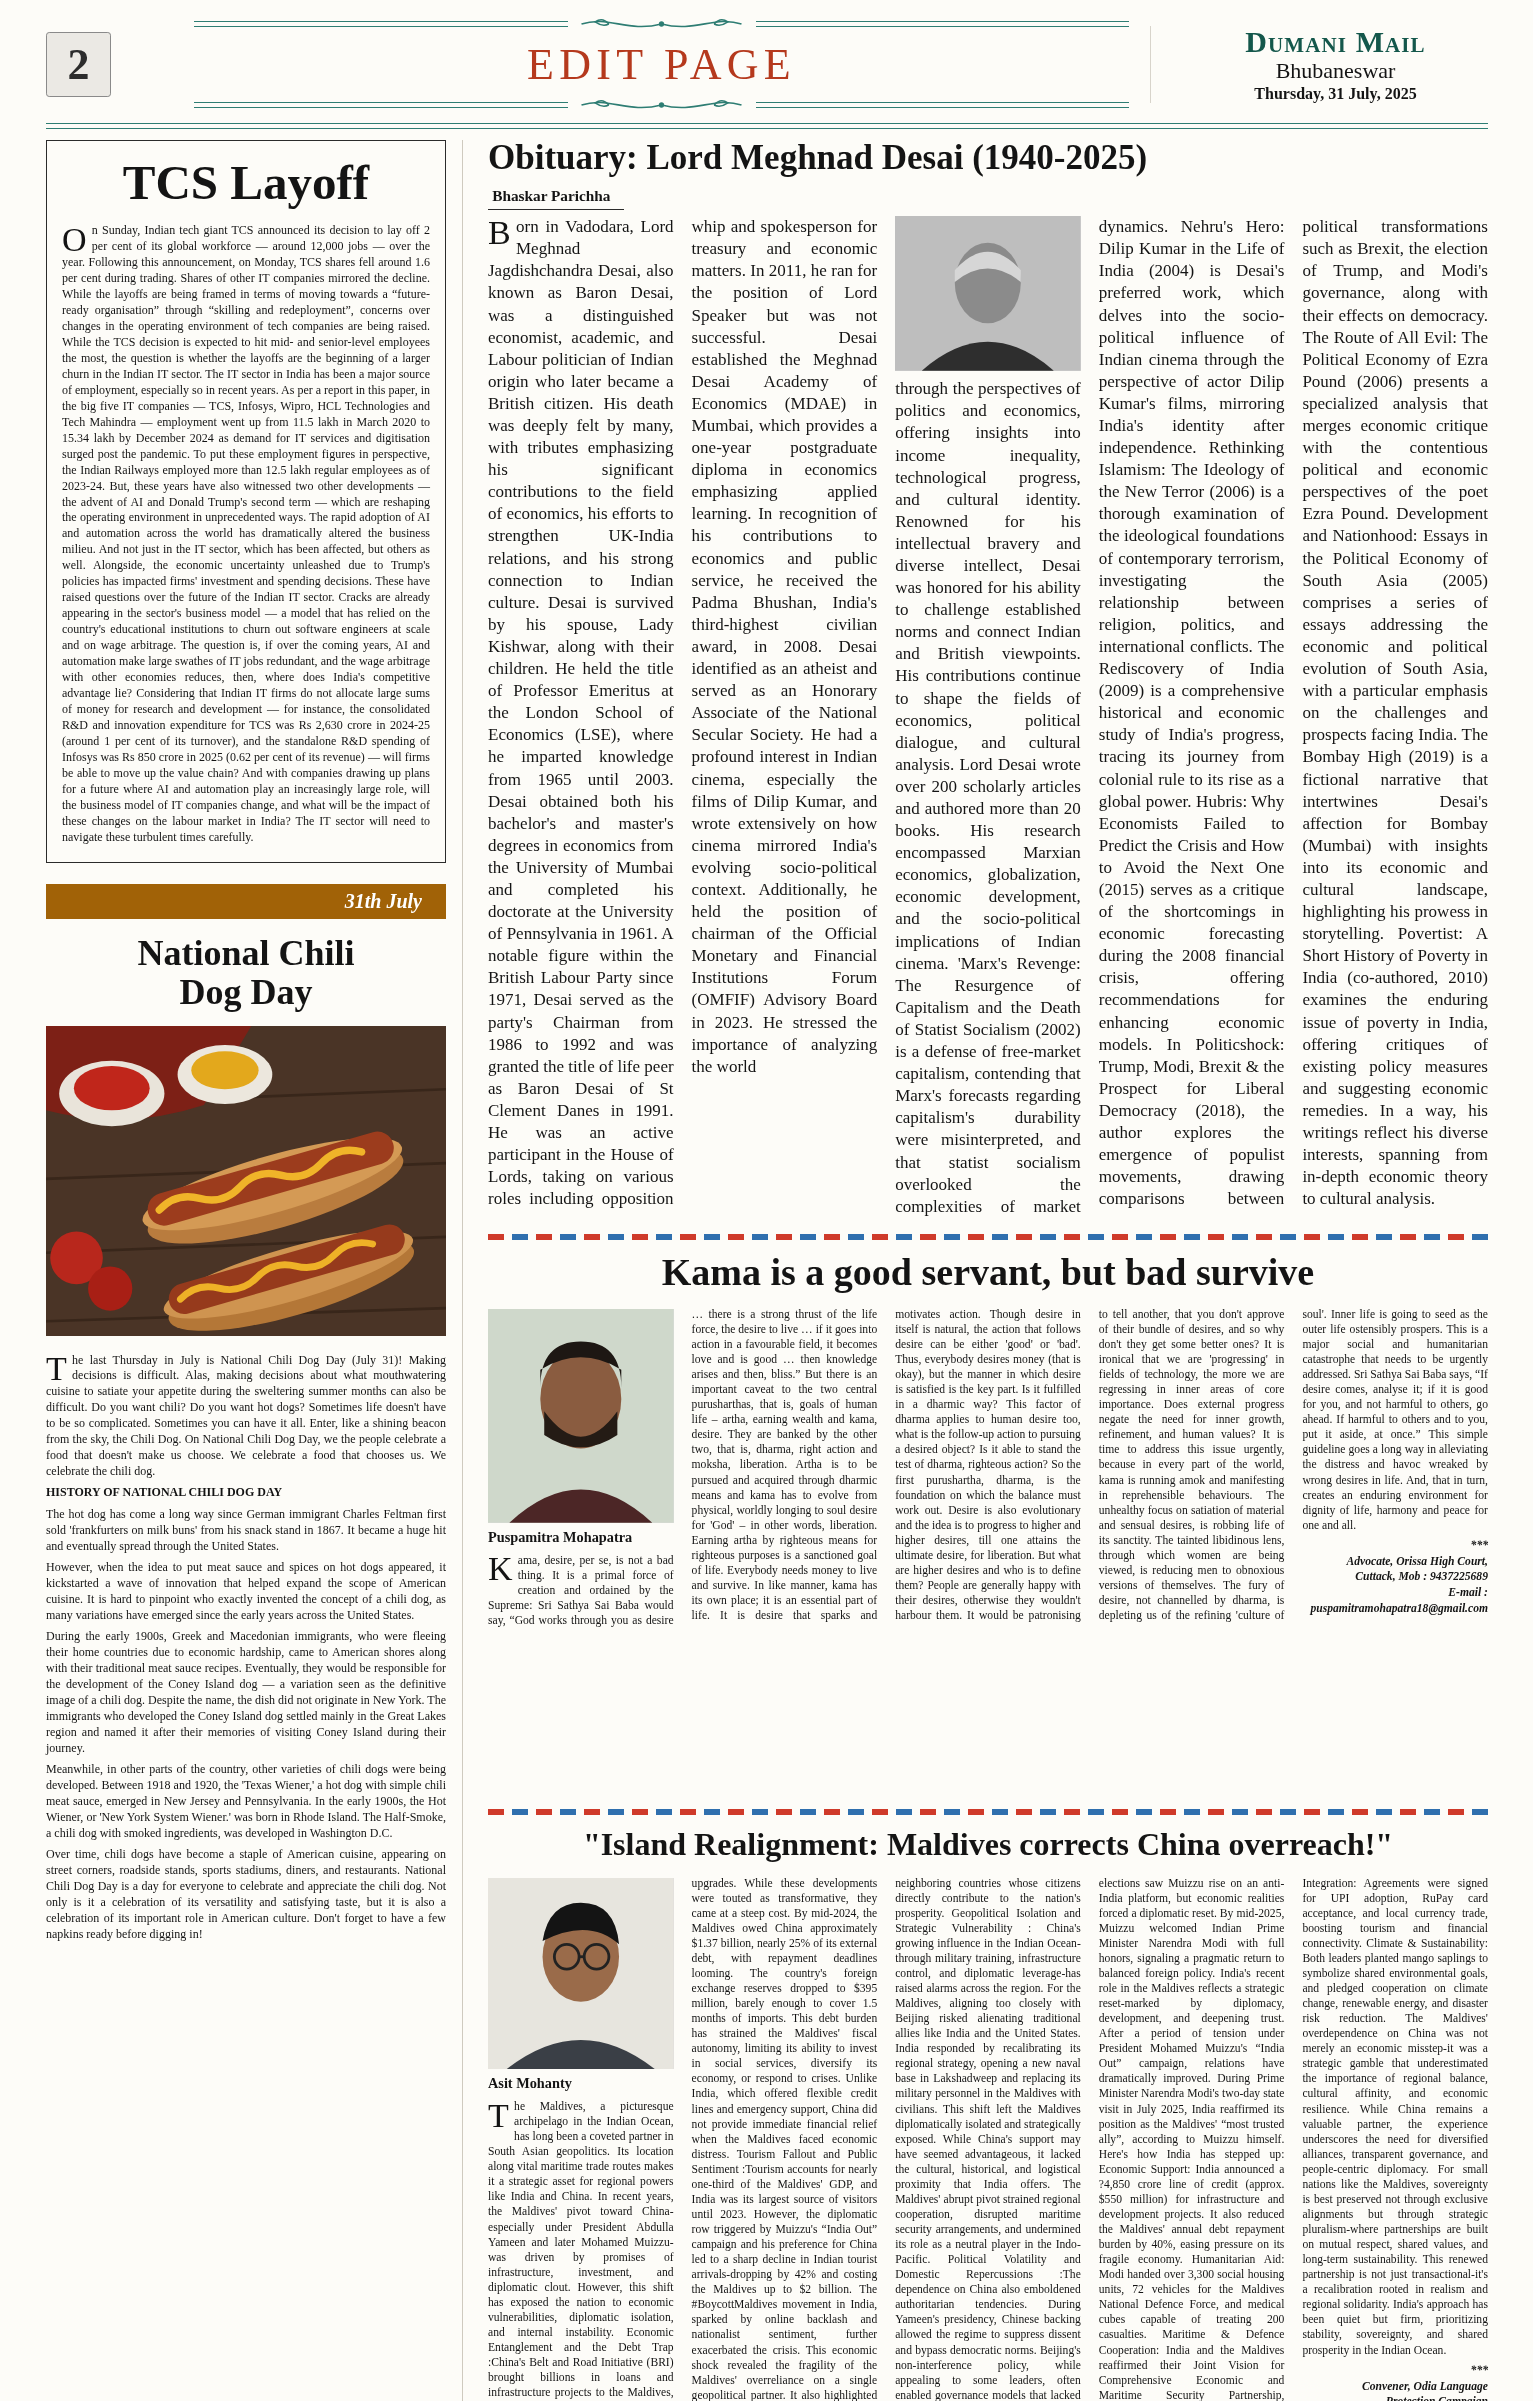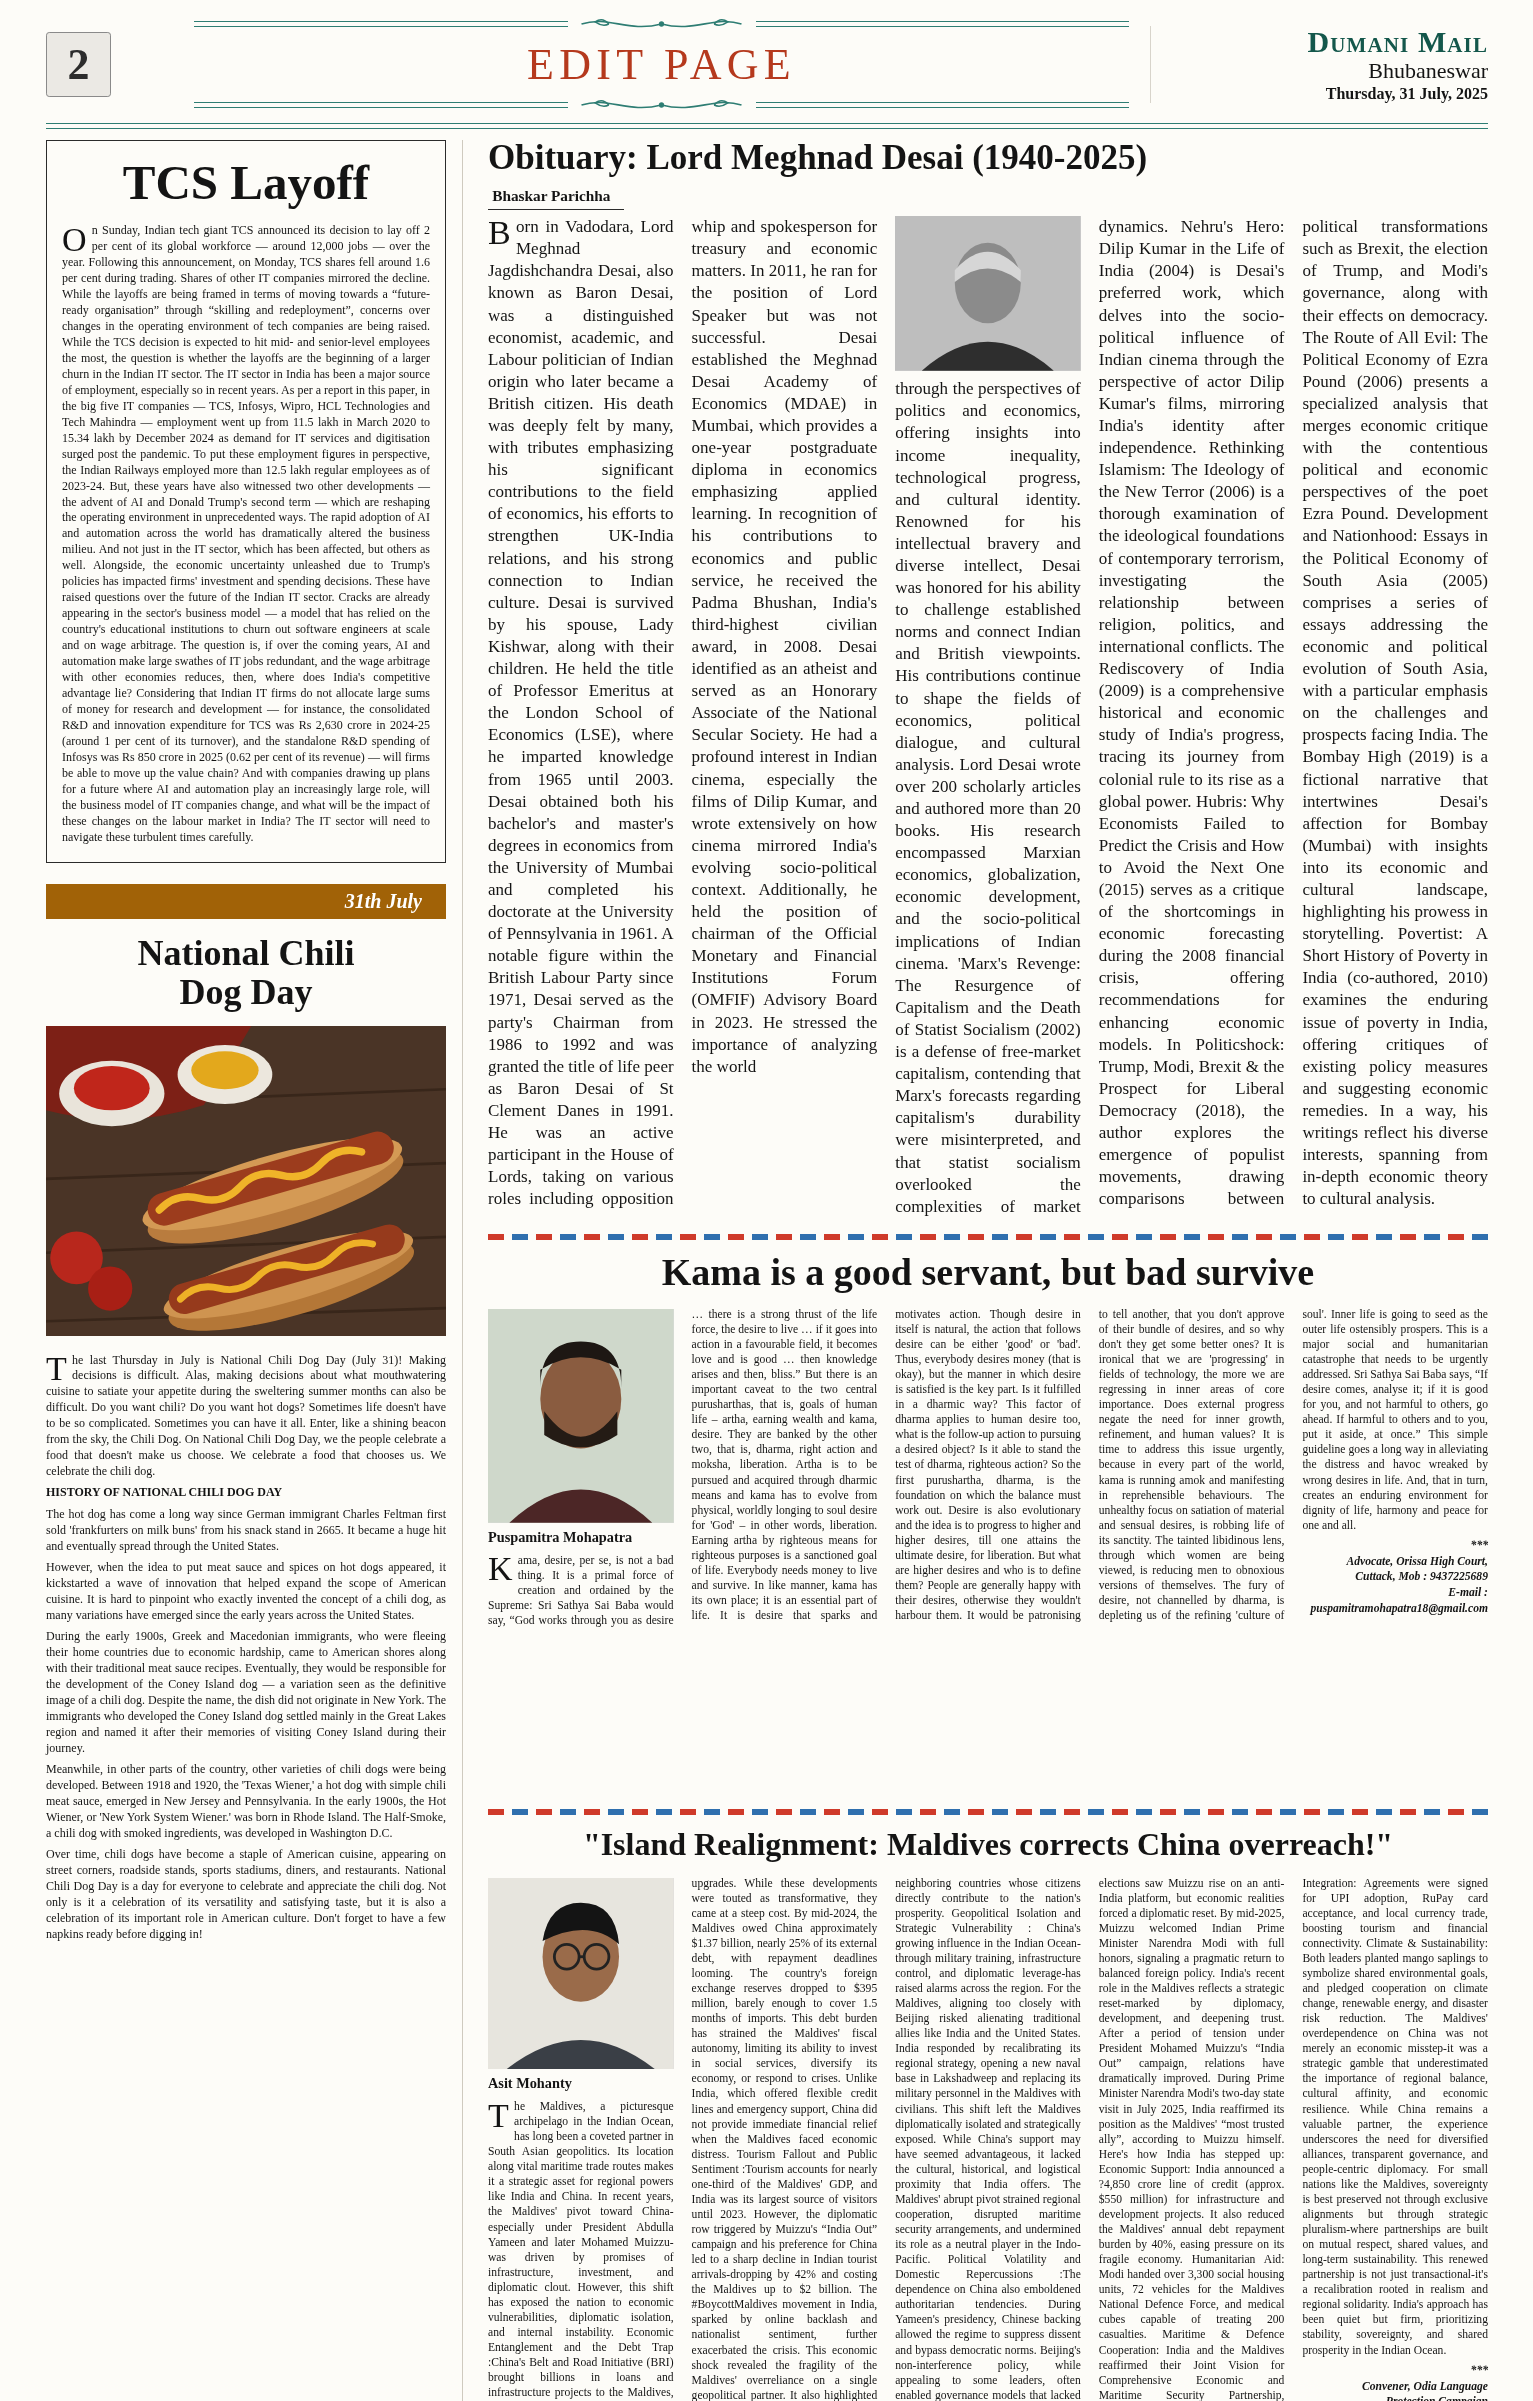--- a/index.html
+++ b/index.html
@@ -17,21 +17,21 @@
     font-size:44px;font-weight:700;color:#2c2c2c;border-radius:3.2px;
   }
   .mast-center{text-align:center;padding:0 21px;}
   .orn-rule{display:flex;align-items:center;gap:9.5px;color:#2e7d73;}
   .orn-rule .line{flex:1;height:3.7px;border-top:1.6px solid #2e7d73;border-bottom:0.5px solid #2e7d73;}
   .flourish{width:169px;height:20px;flex:0 0 auto;}
   .section-title{
     margin:5.3px 0;font-size:44px;font-weight:500;letter-spacing:5.3px;
     color:#b5391d;font-family:"Liberation Serif","DejaVu Serif",serif;
   }
-  .paper-block{text-align:right;padding-left:32px;border-left:0.5px solid #d8d4cb;}
+  .paper-block{text-align:center;padding-left:32px;border-left:0.5px solid #d8d4cb;}
   .paper-name{font-size:30px;font-weight:700;color:#14574b;font-variant:small-caps;letter-spacing:1.1px;line-height:1.05;}
   .paper-city{font-size:22px;margin-top:1.1px;}
   .paper-date{font-size:16px;font-weight:700;margin-top:1.1px;}
   .mast-bottom{height:4.2px;border-top:1.6px solid #2e7d73;border-bottom:0.5px solid #2e7d73;margin-top:7.4px;}
   
   .content{display:flex;gap:8px;margin-top:11.6px;}
   .left-col{flex:0 0 400px;width:400px;padding-right:16px;border-right:0.5px solid #cfcabf;}
   .right-col{flex:1;padding-left:17px;min-width:0;}
   
   .newsbody{font-size:12px;line-height:1.33;text-align:justify;margin:0;}
@@ -159,21 +159,21 @@
               <ellipse cx="460" cy="472" rx="246" ry="50" fill="#cf9450"></ellipse>
               <rect x="228" y="432" width="464" height="58" rx="29" fill="#963a1c"></rect>
               <path d="M250 460 q38 -22 76 0 t76 0 t76 0 t76 0 t76 0" fill="none" stroke="#eeb127" stroke-width="13" stroke-linecap="round"></path>
             </g>
           </svg>
         </figure>
 
         <div class="chili-body newsbody">
           <p class="dropcap">The last Thursday in July is National Chili Dog Day (July 31)! Making decisions is difficult. Alas, making decisions about what mouthwatering cuisine to satiate your appetite during the sweltering summer months can also be difficult. Do you want chili? Do you want hot dogs? Sometimes life doesn't have to be so complicated. Sometimes you can have it all. Enter, like a shining beacon from the sky, the Chili Dog. On National Chili Dog Day, we the people celebrate a food that doesn't make us choose. We celebrate a food that chooses us. We celebrate the chili dog.</p>
           <p class="subhead">HISTORY OF NATIONAL CHILI DOG DAY</p>
-          <p>The hot dog has come a long way since German immigrant Charles Feltman first sold 'frankfurters on milk buns' from his snack stand in 2665. It became a huge hit and eventually spread through the United States.</p>
+          <p>The hot dog has come a long way since German immigrant Charles Feltman first sold 'frankfurters on milk buns' from his snack stand in 1867. It became a huge hit and eventually spread through the United States.</p>
           <p>However, when the idea to put meat sauce and spices on hot dogs appeared, it kickstarted a wave of innovation that helped expand the scope of American cuisine. It is hard to pinpoint who exactly invented the concept of a chili dog, as many variations have emerged since the early years across the United States.</p>
           <p>During the early 1900s, Greek and Macedonian immigrants, who were fleeing their home countries due to economic hardship, came to American shores along with their traditional meat sauce recipes. Eventually, they would be responsible for the development of the Coney Island dog — a variation seen as the definitive image of a chili dog. Despite the name, the dish did not originate in New York. The immigrants who developed the Coney Island dog settled mainly in the Great Lakes region and named it after their memories of visiting Coney Island during their journey.</p>
           <p>Meanwhile, in other parts of the country, other varieties of chili dogs were being developed. Between 1918 and 1920, the 'Texas Wiener,' a hot dog with simple chili meat sauce, emerged in New Jersey and Pennsylvania. In the early 1900s, the Hot Wiener, or 'New York System Wiener.' was born in Rhode Island. The Half-Smoke, a chili dog with smoked ingredients, was developed in Washington D.C.</p>
           <p>Over time, chili dogs have become a staple of American cuisine, appearing on street corners, roadside stands, sports stadiums, diners, and restaurants. National Chili Dog Day is a day for everyone to celebrate and appreciate the chili dog. Not only is it a celebration of its versatility and satisfying taste, but it is also a celebration of its important role in American culture. Don't forget to have a few napkins ready before digging in!</p>
         </div>
       </section>
     </aside>
 
     <div class="right-col">
 

